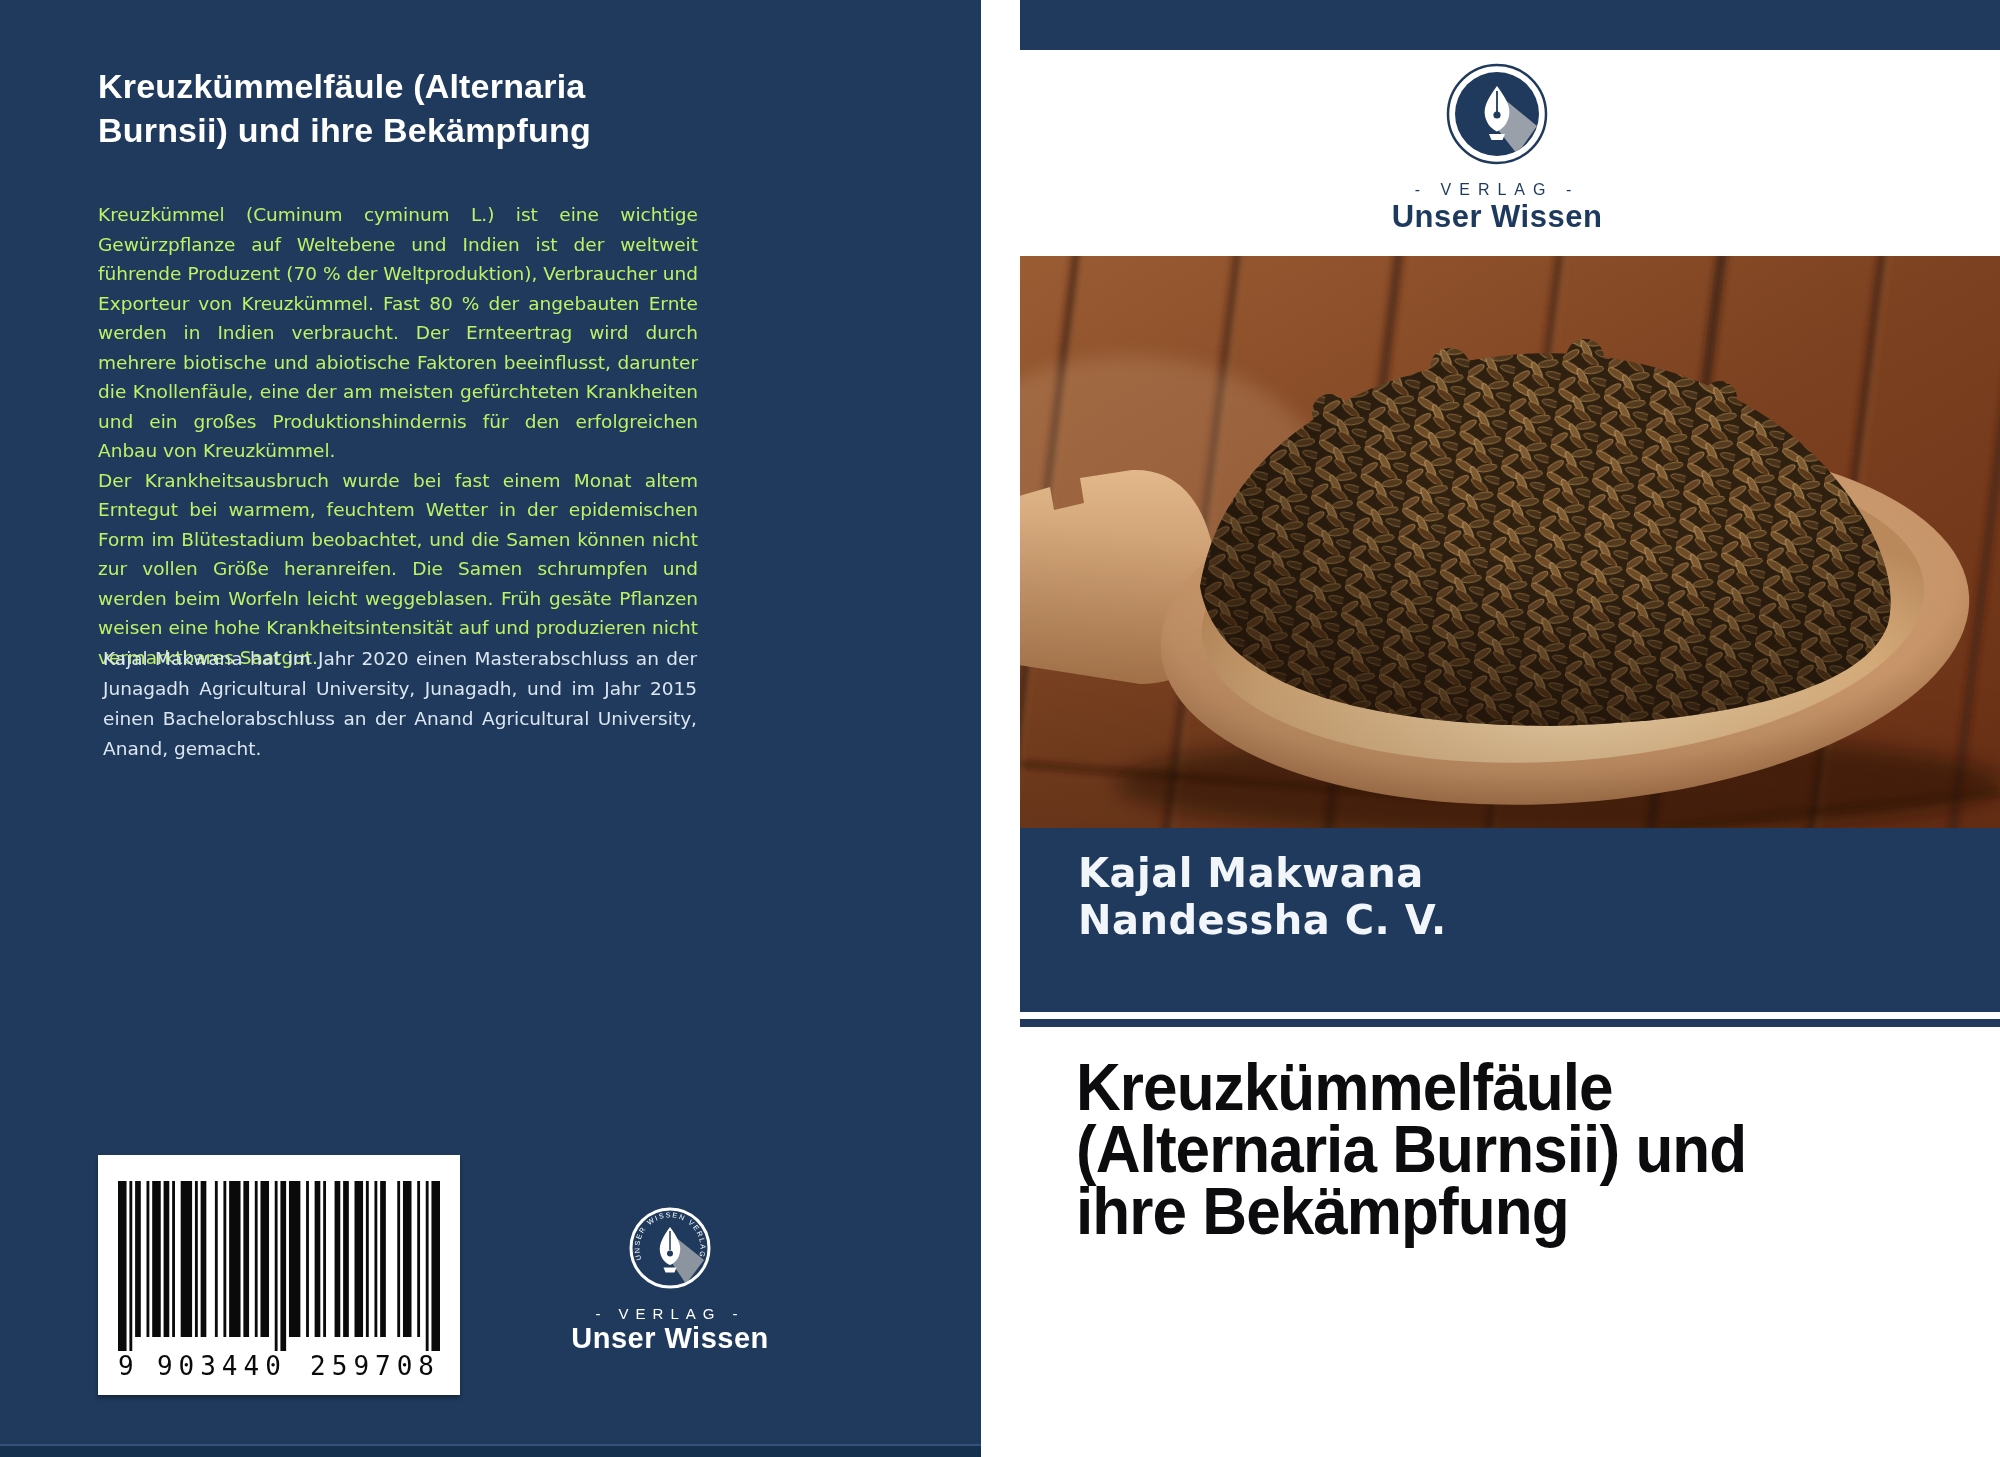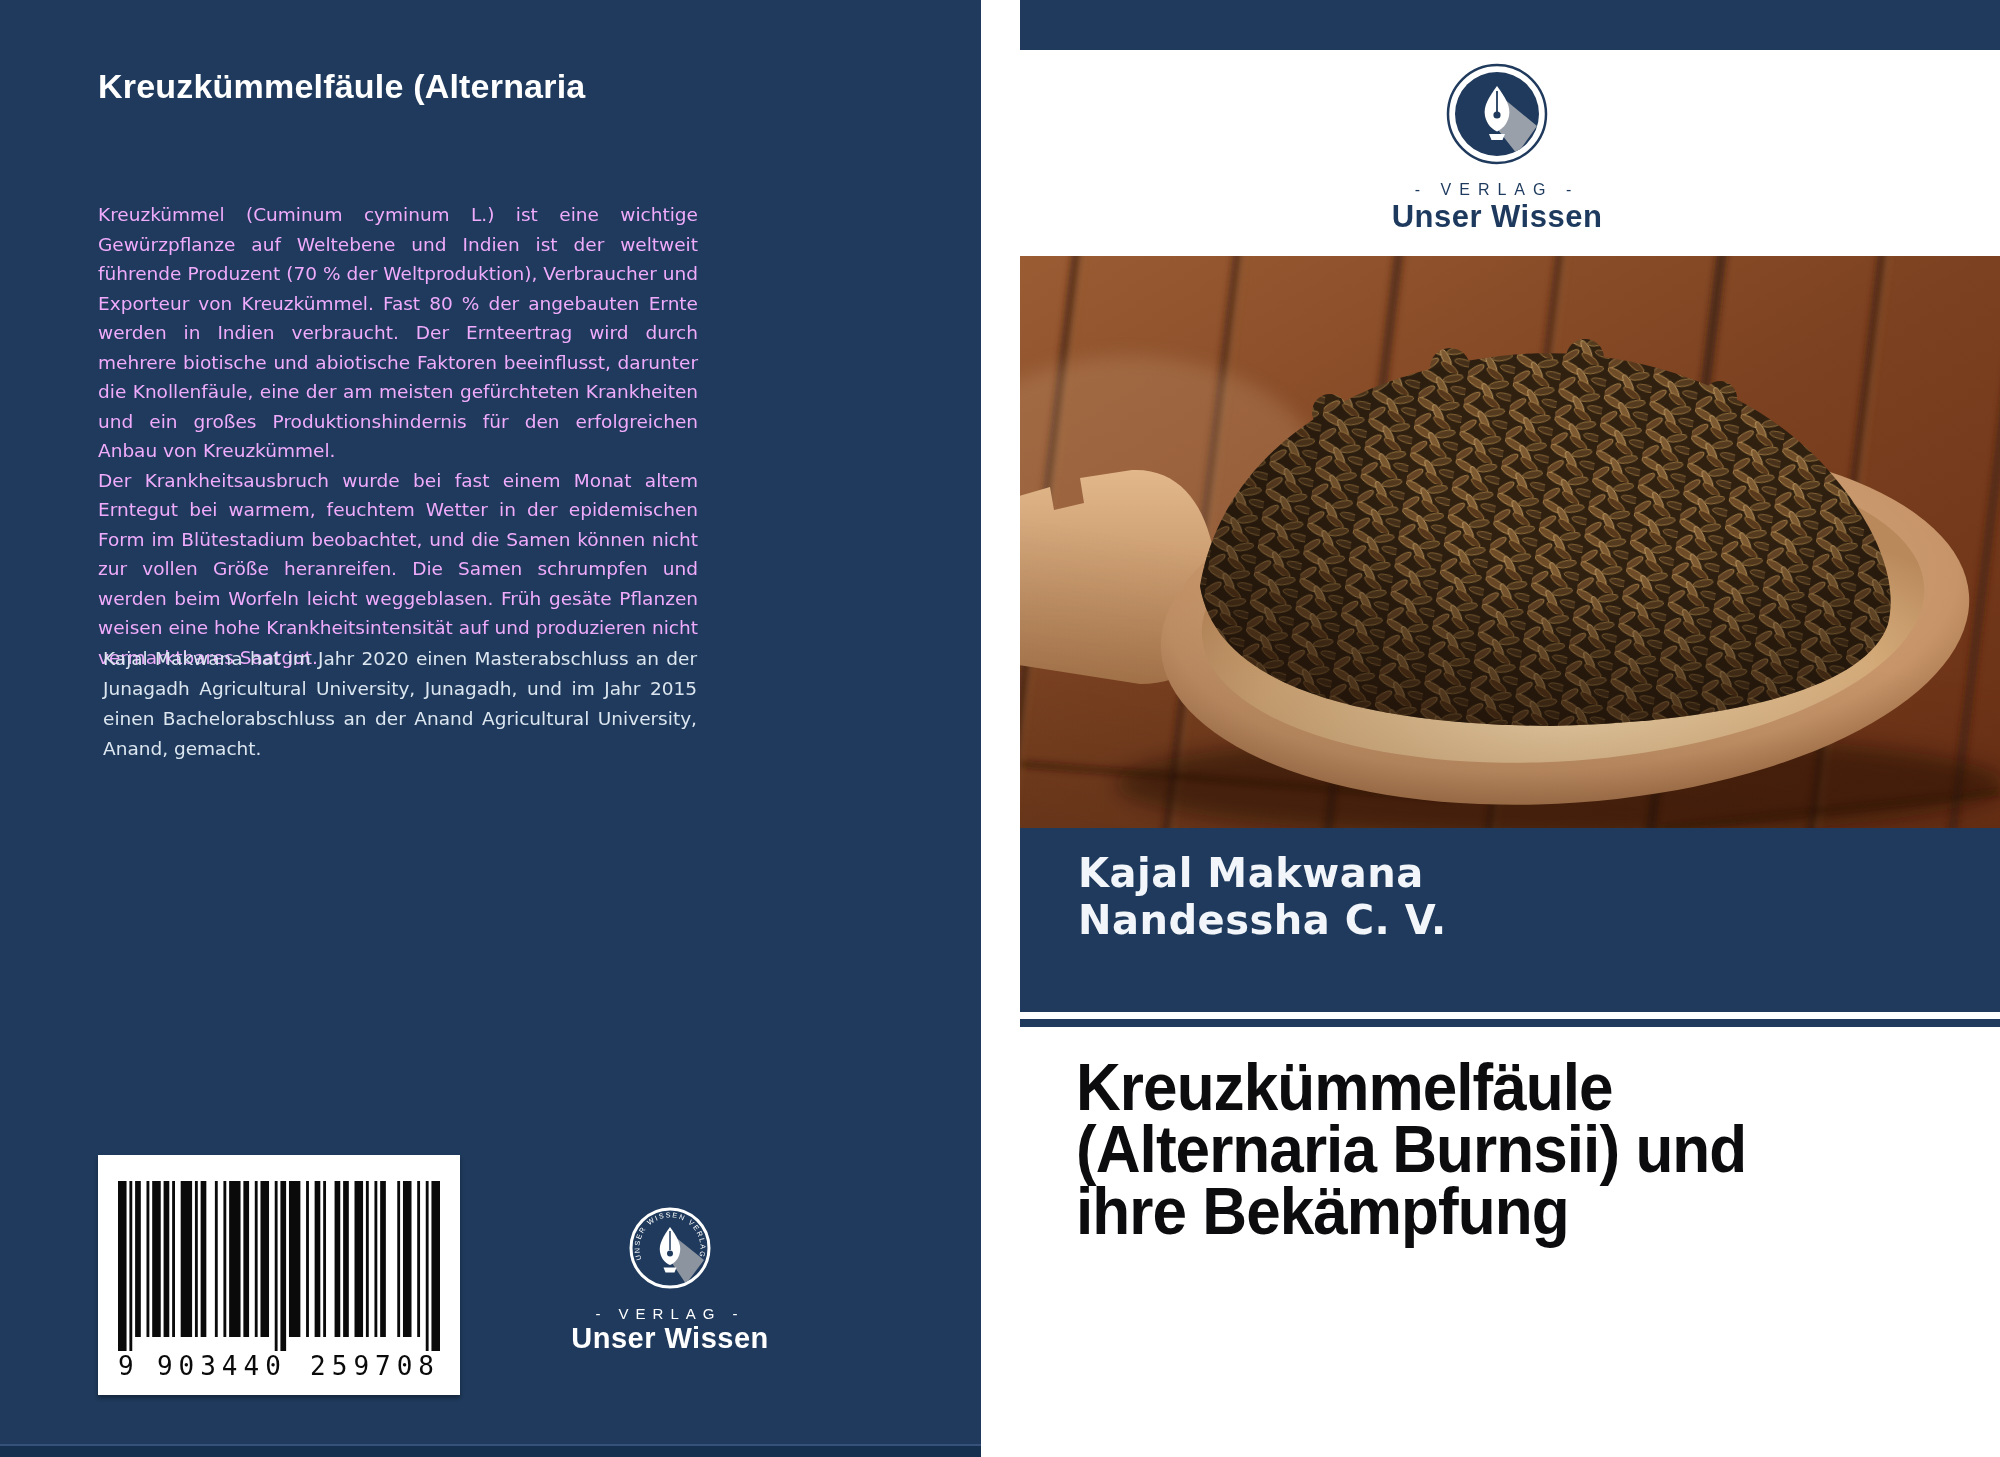--- a/index.html
+++ b/index.html
@@ -6,21 +6,21 @@
   .canvas{position:relative;width:2000px;height:1457px;background:#ffffff;overflow:hidden;
           font-family:"DejaVu Sans",sans-serif;}
   .abs{position:absolute;}
 
   
   .back{left:0;top:0;width:981px;height:1457px;background:#1f3a5c;}
   .back-edge{left:0;top:1444px;width:981px;height:13px;background:#15304f;border-top:2px solid #36527a;}
   .back-title{left:98px;top:64px;width:570px;color:#ffffff;
               font-family:Liberation Sans, sans-serif;font-weight:bold;
               font-size:34px;line-height:44px;letter-spacing:0.2px;}
-  .synopsis{left:98px;top:200px;width:600px;color:#f0abfc;font-size:18.5px;line-height:29.5px;
+  .synopsis{left:98px;top:200px;width:600px;color:#bef264;font-size:18.5px;line-height:29.5px;
             text-align:justify;}
   .synopsis p{margin:0;}
   .bio{left:103px;top:644px;width:594px;color:#dce6f0;font-size:18.5px;line-height:30px;
        text-align:justify;}
 
   
   .barcode-box{left:98px;top:1155px;width:362px;height:240px;background:#ffffff;
                box-shadow:0 3px 4px rgba(0,0,0,0.35);}
   .bars-svg{position:absolute;left:20px;top:26px;width:322px;height:178px;}
   .bc-digits{position:absolute;left:18px;right:18px;top:196px;display:flex;
@@ -56,20 +56,21 @@
 </style>
 </head>
 <body>
 
 <div class="canvas">
 
   <div class="abs back">
 
     <div class="abs back-title">
       <div>Kreuzkümmelfäule (Alternaria</div>
+      <div>Burnsii) und ihre Bekämpfung</div>
     </div>
 
     <div class="abs synopsis">
       <p>Kreuzkümmel (Cuminum cyminum L.) ist eine wichtige Gewürzpflanze auf Weltebene und Indien ist der weltweit führende Produzent (70 % der Weltproduktion), Verbraucher und Exporteur von Kreuzkümmel. Fast 80 % der angebauten Ernte werden in Indien verbraucht. Der Ernteertrag wird durch mehrere biotische und abiotische Faktoren beeinflusst, darunter die Knollenfäule, eine der am meisten gefürchteten Krankheiten und ein großes Produktionshindernis für den erfolgreichen Anbau von Kreuzkümmel.</p>
       <p>Der Krankheitsausbruch wurde bei fast einem Monat altem Erntegut bei warmem, feuchtem Wetter in der epidemischen Form im Blütestadium beobachtet, und die Samen können nicht zur vollen Größe heranreifen. Die Samen schrumpfen und werden beim Worfeln leicht weggeblasen. Früh gesäte Pflanzen weisen eine hohe Krankheitsintensität auf und produzieren nicht vermarktbares Saatgut.</p>
     </div>
 
     <div class="abs bio">Kajal Makwana hat im Jahr 2020 einen Masterabschluss an der Junagadh Agricultural University, Junagadh, und im Jahr 2015 einen Bachelorabschluss an der Anand Agricultural University, Anand, gemacht.</div>
 
     <div class="abs barcode-box">

